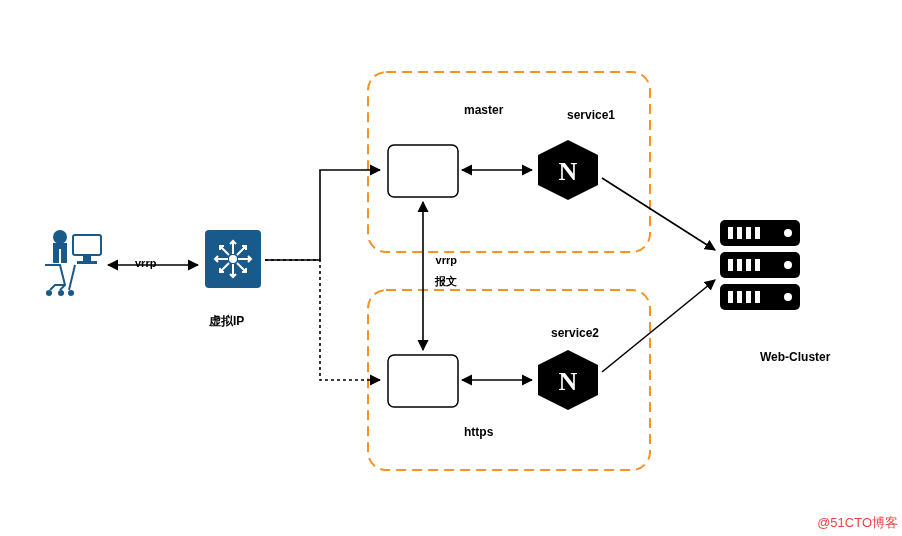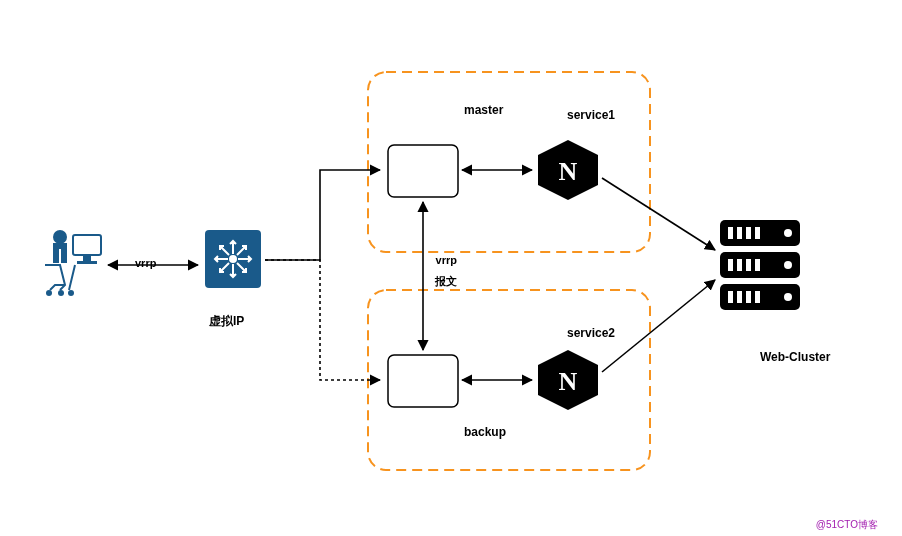--- a/index.html
+++ b/index.html
@@ -1,35 +1,35 @@
 <!DOCTYPE html>
 <html><head>
 <meta charset="utf-8">
 <style>
   html,body{margin:0;padding:0;width:902px;height:536px;background:#fff;font-family:Arial,"Microsoft YaHei",sans-serif;font-size:12px;color:#000}
   svg{position:absolute;top:0;left:0}
   .lbl{position:absolute;font-weight:bold;text-align:right}
   .small{font-size:11px}
-  .watermark{position:absolute;right:24px;bottom:4px;color:#a21caf;font-size:10px}
+  .watermark{position:absolute;right:4px;bottom:4px;color:#ef4444;font-size:13px}
 </style>
 </head>
 <body>
 
 <div class="lbl small" style="left:135px;top:257px">vrrp</div>
 <div class="lbl" style="left:209px;top:313px">虚拟IP</div>
 <div class="lbl" style="left:464px;top:103px">master</div>
-<div class="lbl" style="left:464px;top:425px">backup</div>
+<div class="lbl" style="left:464px;top:425px">https</div>
 <div class="lbl" style="left:404px;top:160px;white-space:pre;line-height:14px">Keep
 alived</div>
 <div class="lbl" style="left:404px;top:370px;white-space:pre;line-height:14px">Keep
 alived</div>
 <div class="lbl small" style="left:435px;top:250px;white-space:pre;line-height:21px">vrrp
 报文</div>
 <div class="lbl" style="left:567px;top:108px">service1</div>
-<div class="lbl" style="left:567px;top:326px">service2</div>
+<div class="lbl" style="left:551px;top:326px">service2</div>
 <div class="lbl" style="left:760px;top:350px">Web-Cluster</div>
 <div class="watermark">@51CTO博客</div>
 
 <svg width="902" height="536">
 <defs>
   <marker id="ah" viewBox="0 0 10 10" refX="9" refY="5" markerWidth="7" markerHeight="7" orient="auto">
         <path d="M0 0L10 5L0 10z"></path>
       </marker>
   <marker id="ahs" viewBox="0 0 10 10" refX="1" refY="5" markerWidth="7" markerHeight="7" orient="auto">
         <path d="M10 0L0 5L10 10z"></path>

